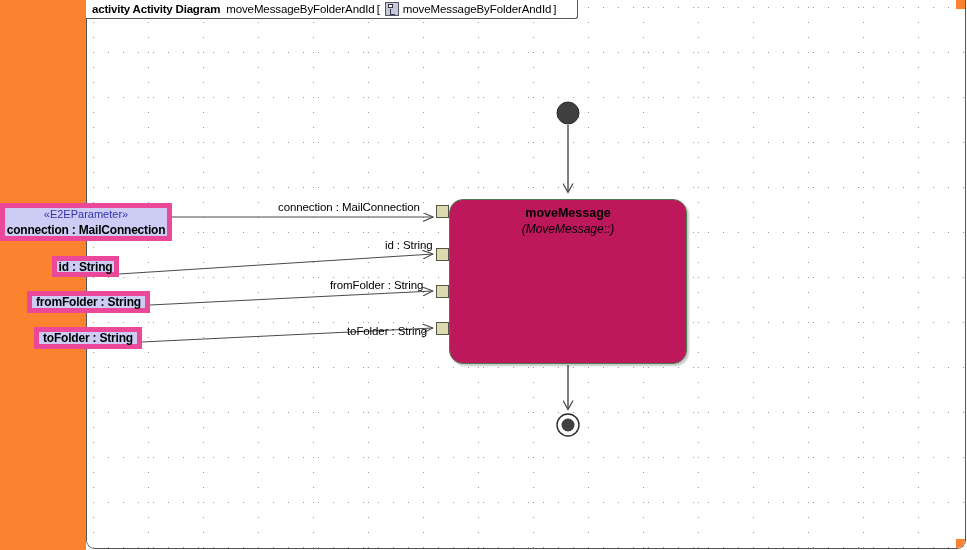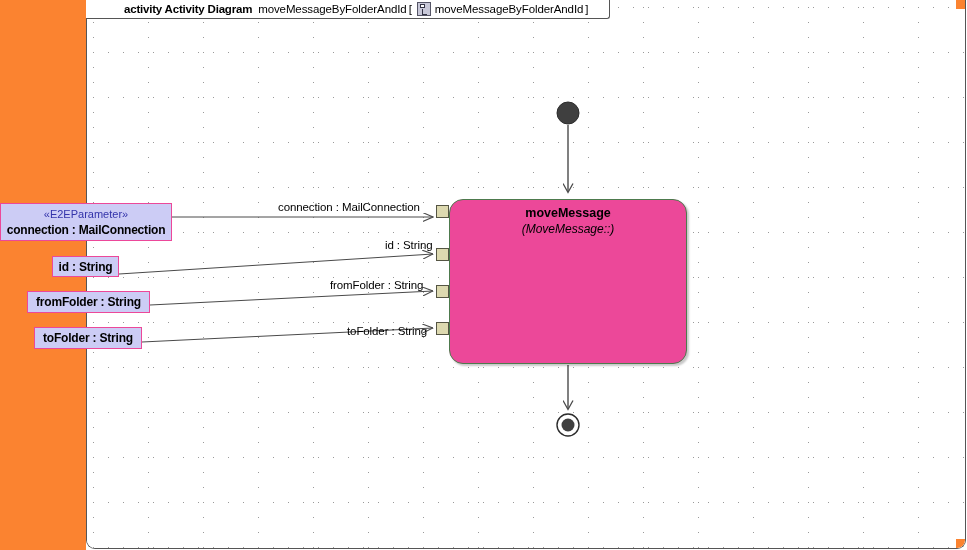--- a/index.html
+++ b/index.html
@@ -87,21 +87,20 @@
     display: flex;
     align-items: center;
     white-space: nowrap;
     z-index: 6;
     font-size: 11.5px;
     color: #000000;
   }
   .frame-title .kw {
     font-weight: bold;
     letter-spacing: -0.2px;
-    margin-left: 32px;
   }
   .frame-title .nm {
     margin-left: 6px;
     letter-spacing: -0.1px;
   }
   .frame-title .brk { margin: 0 2px; }
   .title-icon {
     display: inline-block;
     width: 14px;
     height: 14px;
@@ -151,21 +150,21 @@
     width: 967px;
     height: 550px;
     overflow: visible;
   }
 
   
   .param-node {
     position: absolute;
     box-sizing: border-box;
     background: #ccccf5;
-    border: 1px solid #ec4899;
+    border: 5px solid #ec4899;
     display: flex;
     flex-direction: column;
     align-items: center;
     justify-content: center;
     z-index: 4;
   }
   .param-stereo {
     font-size: 11px;
     color: #3333aa;
     line-height: 15px;
@@ -179,21 +178,21 @@
   }
 
   
   .activity-node {
     position: absolute;
     left: 449px;
     top: 199px;
     width: 238px;
     height: 165px;
     box-sizing: border-box;
-    background: #ec4899;
+    background: #be185d;
     border: 1px solid #4d7a4d;
     border-radius: 14px;
     box-shadow: 2px 2px 2px rgba(0,0,0,0.22);
     z-index: 3;
   }
   .activity-name {
     text-align: center;
     font-size: 12.5px;
     font-weight: bold;
     color: #000000;

